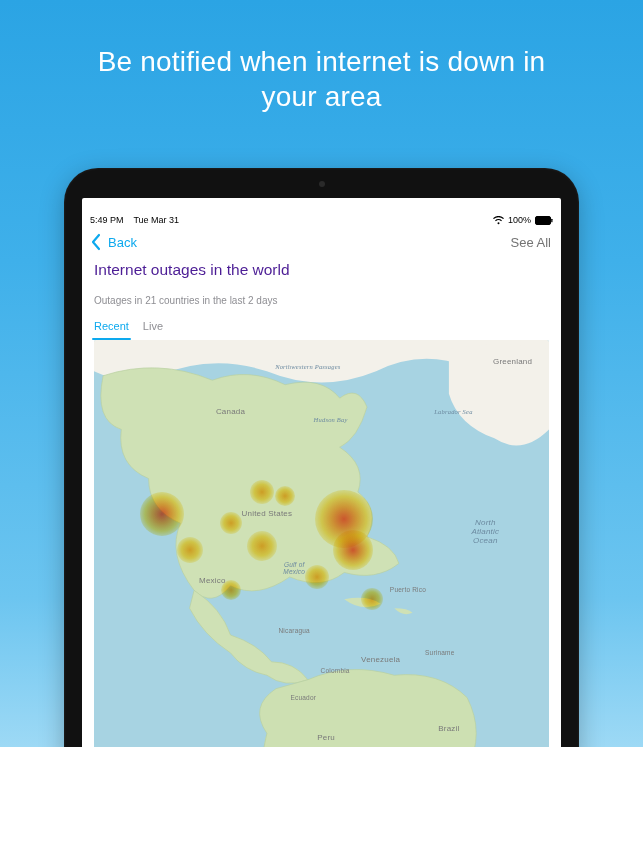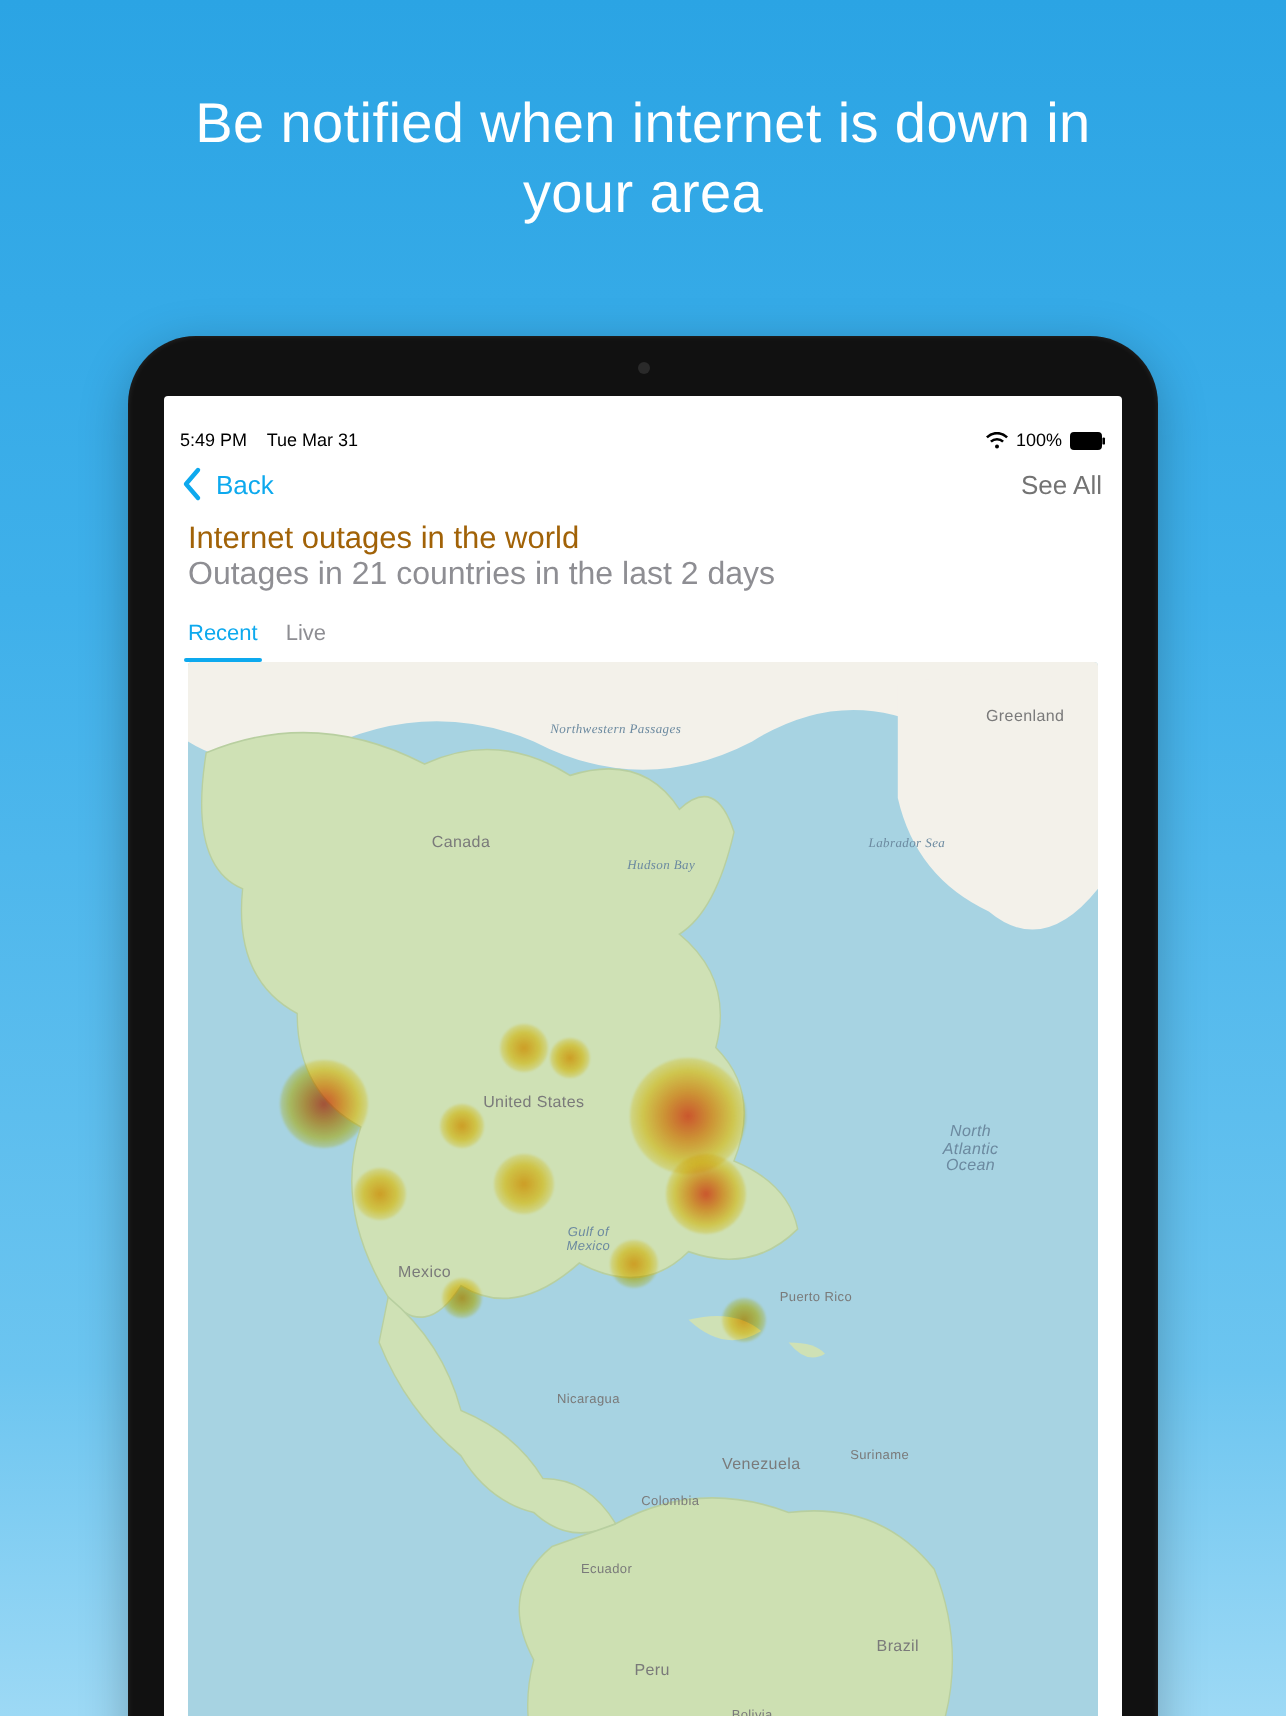--- a/index.html
+++ b/index.html
@@ -1,18 +1,18 @@
 <!DOCTYPE html>
 <html><head>
   <meta charset="utf-8">
   <style>
     * { margin:0; padding:0; box-sizing:border-box; font-family: -apple-system, "Helvetica Neue", Arial, sans-serif; }
     html,body { width:643px; height:858px; }
     .canvas {
-      width:643px; height:858px;
+      width:643px; height:747px;
       background: linear-gradient(180deg,#2ba4e4 0%, #3fb0ea 35%, #6cc5f0 80%, #9dd9f5 100%);
       position:relative; overflow:hidden;
     }
     .promo {
       position:absolute; top:44px; left:0; right:0;
       color:#fff; text-align:center;
       font-size:28px; line-height:1.25; font-weight:400;
       padding:0 24px;
       letter-spacing:0.2px;
     }
@@ -46,22 +46,22 @@
       padding:6px 10px 8px 6px;
     }
     .back {
       display:flex; align-items:center; color:#0da9ee; font-size:13px;
       font-weight:400; gap:4px;
     }
     .back svg { display:block; }
     .seeall { color:#737373; font-size:13px; }
     
     .heading { padding:2px 12px 0 12px; }
-    .title { font-size:15.5px; color:#a16207; font-weight:500; }
-    .subtitle { font-size:16px; color:#8e8e93; margin-top:0; font-weight:400;}
+    .title { font-size:15.5px; color:#4c1d95; font-weight:500; }
+    .subtitle { font-size:10px; color:#8e8e93; margin-top:16px; font-weight:400;}
     
     .tabs { display:flex; gap:14px; padding:14px 12px 0 12px; font-size:11px; }
     .tab { color:#8e8e93; padding-bottom:8px; position:relative; }
     .tab.active { color:#0da9ee; font-weight:500;}
     .tab.active::after {
       content:""; position:absolute; left:-2px; right:-2px; bottom:0; height:2px;
       background:#0da9ee; border-radius:1px;
     }
     
     .mapwrap { padding:0 12px 0 12px; flex:1; }

